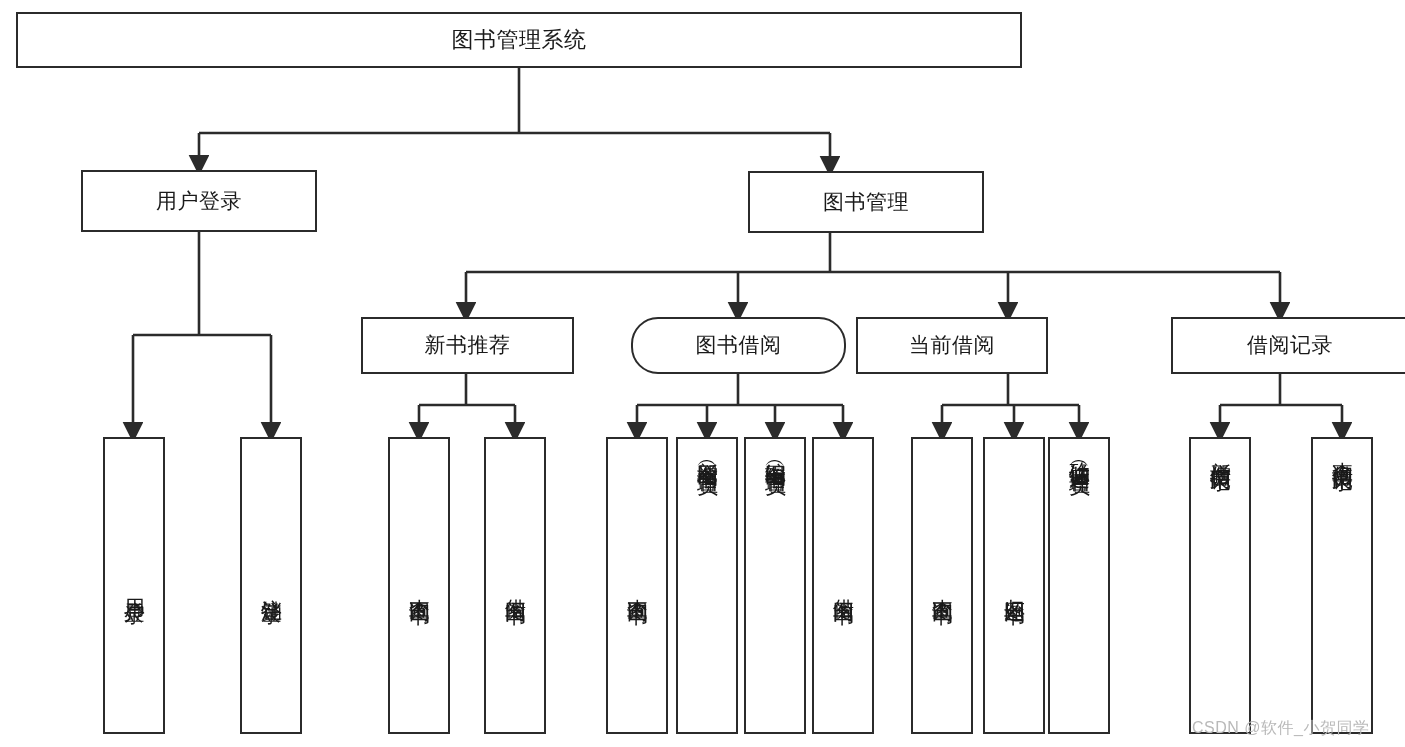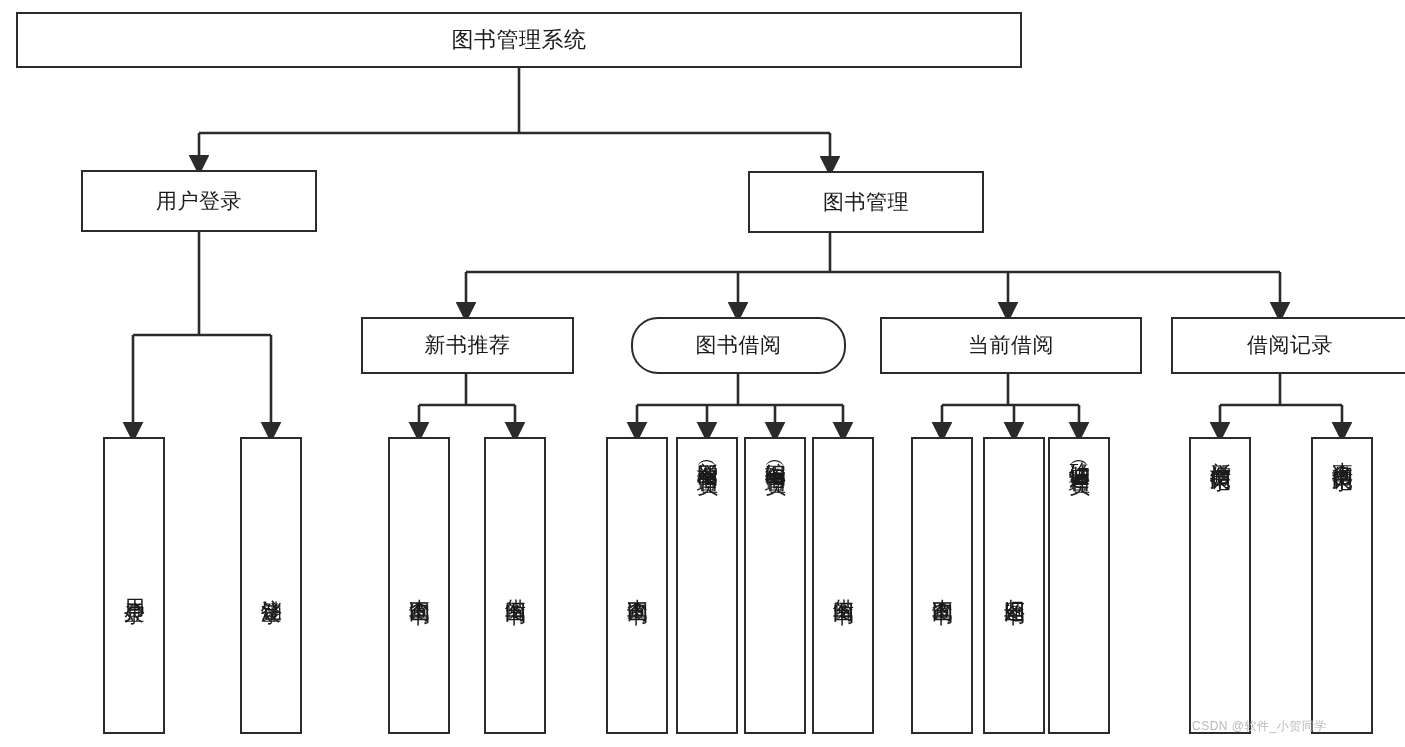--- a/index.html
+++ b/index.html
@@ -56,21 +56,21 @@
     line-height: 1.28;
     letter-spacing: 2px;
     white-space: nowrap;
   }
   .node.leaf.centered {
     align-items: center;
     padding-top: 0;
   }
   .watermark {
     position: absolute;
-    font-size: 12px;
+    font-size: 16px;
     color: #b9b9b9;
     white-space: nowrap;
     letter-spacing: 0.5px;
   }
 </style>
 </head>
 <body>
 
 <div id="canvas">
 
@@ -139,21 +139,21 @@
         <span class="label">图书管理</span>
       </div>
     </div>
   <div id="lvl3-host">
       <div class="node lvl3" style="left: 361px; top: 317px; width: 213px; height: 57px;">
         <span class="label">新书推荐</span>
       </div>
       <div class="node lvl3" style="left: 631px; top: 317px; width: 215px; height: 57px; border-radius: 27px;">
         <span class="label">图书借阅</span>
       </div>
-      <div class="node lvl3" style="left: 880px; top: 317px; width: 262px; height: 57px;">
+      <div class="node lvl3" style="left: 856px; top: 317px; width: 192px; height: 57px;">
         <span class="label">当前借阅</span>
       </div>
       <div class="node lvl3" style="left: 1171px; top: 317px; width: 238px; height: 57px;">
         <span class="label">借阅记录</span>
       </div>
     </div>
   <div id="leaf-host">
       <div class="node leaf centered" style="left: 103px; top: 437px; width: 62px; height: 297px;">
         <span class="label">用户登录</span>
       </div>

